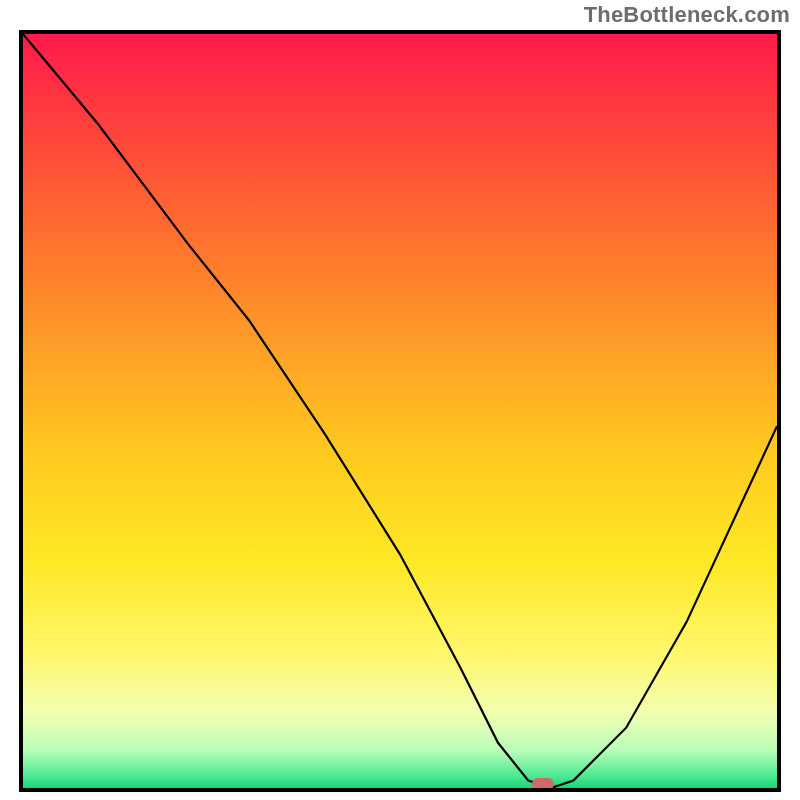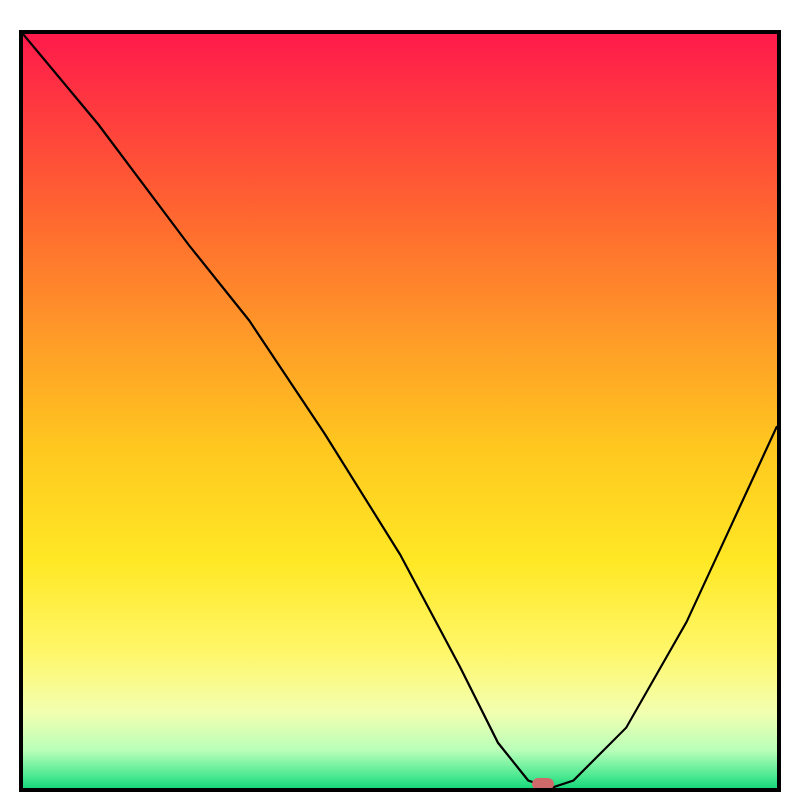--- a/index.html
+++ b/index.html
@@ -47,20 +47,21 @@
     height: 12px;
     background: #cf6a6a;
     border-radius: 6px;
     transform: translate(-50%, -50%);
   }
 </style>
 </head>
 <body>
 <div class="frame">
 
+  <div class="watermark">TheBottleneck.com</div>
 
   <div class="plot-border">
 
     <svg class="bg-svg" viewBox="0 0 754 754" preserveAspectRatio="none">
       <defs>
         <linearGradient id="grad" x1="0" y1="0" x2="0" y2="1">
 
         <stop offset="0.00%" stop-color="#ff1a4b"></stop>
             <stop offset="10.00%" stop-color="#ff3a3f"></stop>
             <stop offset="25.00%" stop-color="#ff6a2f"></stop>

